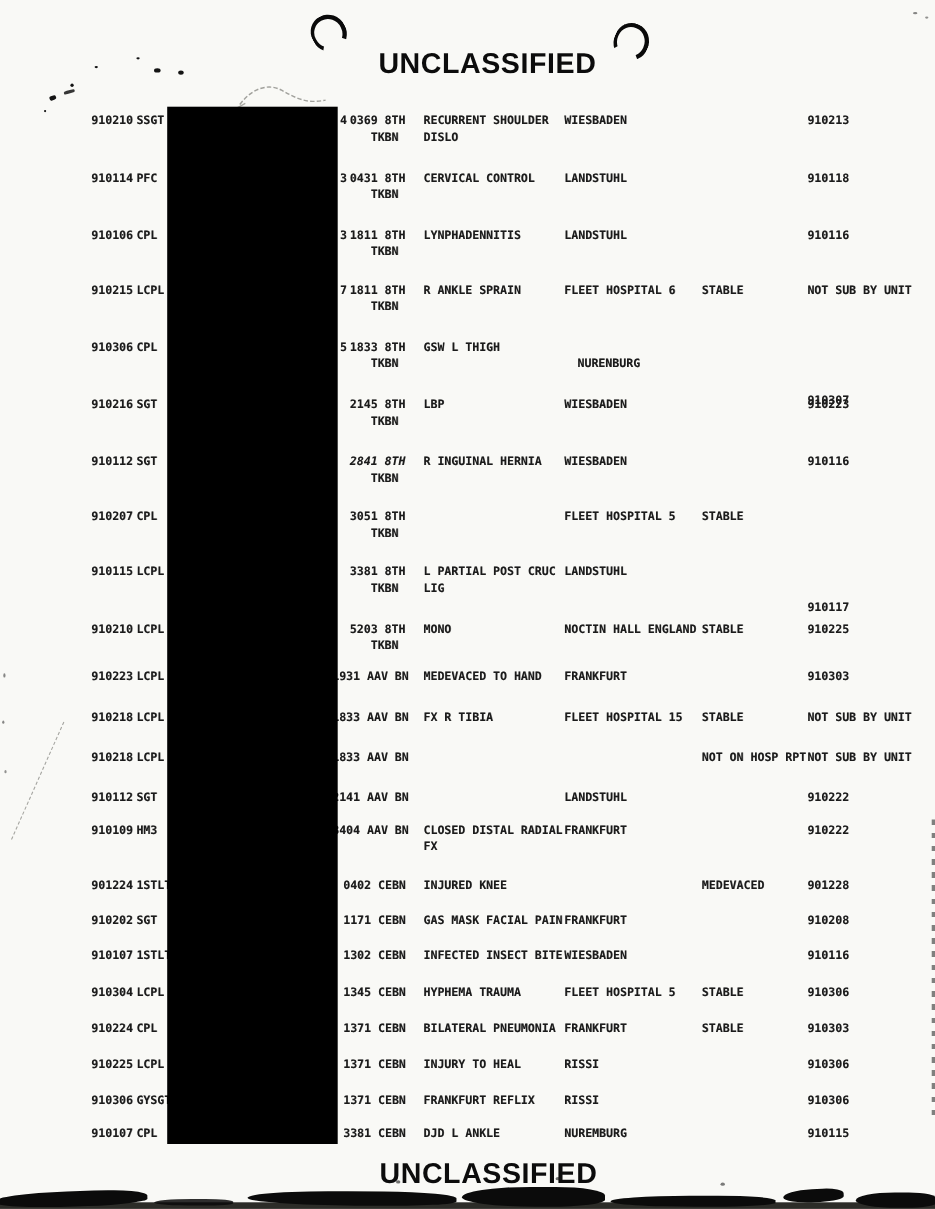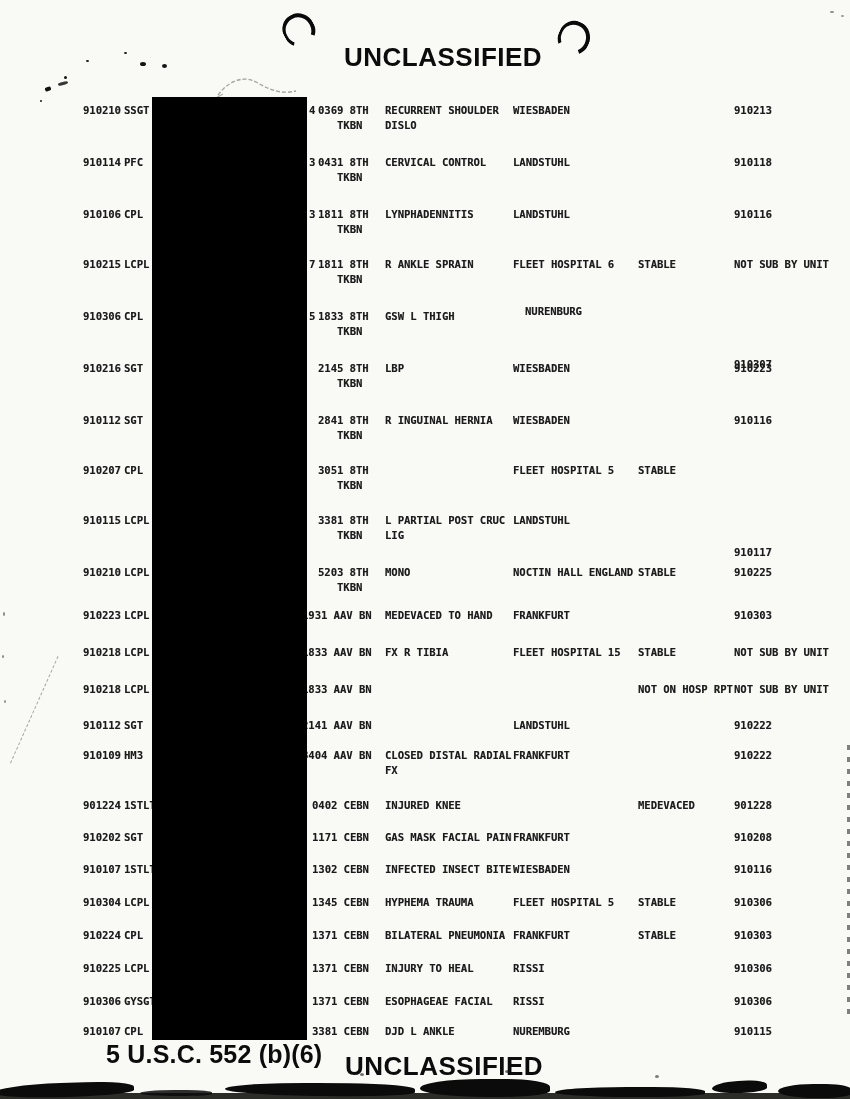--- a/index.html
+++ b/index.html
@@ -97,32 +97,32 @@
       <div class="cell wrap" style="left: 385px; top: 257px; width: 138px;">R ANKLE SPRAIN</div>
       <div class="cell wrap" style="left: 513px; top: 257px; width: 126px;">FLEET HOSPITAL 6</div>
       <div class="cell" style="left: 638px; top: 257px;">STABLE</div>
       <div class="cell" style="left: 734px; top: 257px;">NOT SUB BY UNIT</div>
       <div class="cell" style="left: 83px; top: 309px;">910306</div>
       <div class="cell" style="left: 124px; top: 309px;">CPL</div>
       <div class="cell" style="left: 309px; top: 309px;">5</div>
       <div class="cell" style="left: 318px; top: 309px;">1833 8TH</div>
       <div class="cell" style="left: 337px; top: 324px;">TKBN</div>
       <div class="cell wrap" style="left: 385px; top: 309px; width: 138px;">GSW L THIGH</div>
-      <div class="cell wrap" style="left: 513px; top: 304px; width: 126px; padding-left: 12px;">NURENBURG</div>
+      <div class="cell wrap" style="left: 513px; top: 324px; width: 126px; padding-left: 12px;">NURENBURG</div>
       <div class="cell" style="left: 734px; top: 325px; margin-top: 32px;">910307</div>
       <div class="cell" style="left: 83px; top: 361px;">910216</div>
       <div class="cell" style="left: 124px; top: 361px;">SGT</div>
       <div class="cell" style="left: 318px; top: 361px;">2145 8TH</div>
       <div class="cell" style="left: 337px; top: 376px;">TKBN</div>
       <div class="cell wrap" style="left: 385px; top: 361px; width: 138px;">LBP</div>
       <div class="cell wrap" style="left: 513px; top: 361px; width: 126px;">WIESBADEN</div>
       <div class="cell" style="left: 734px; top: 361px;">910223</div>
       <div class="cell" style="left: 83px; top: 413px;">910112</div>
       <div class="cell" style="left: 124px; top: 413px;">SGT</div>
-      <div class="cell" style="left: 318px; top: 413px;">2841 8TH</div>
+      <div class="cell" style="left: 318px; top: 413px; font-style: italic;">2841 8TH</div>
       <div class="cell" style="left: 337px; top: 428px;">TKBN</div>
       <div class="cell wrap" style="left: 385px; top: 413px; width: 120px;">R INGUINAL HERNIA</div>
       <div class="cell wrap" style="left: 513px; top: 413px; width: 126px;">WIESBADEN</div>
       <div class="cell" style="left: 734px; top: 413px;">910116</div>
       <div class="cell" style="left: 83px; top: 463px;">910207</div>
       <div class="cell" style="left: 124px; top: 463px;">CPL</div>
       <div class="cell" style="left: 318px; top: 463px;">3051 8TH</div>
       <div class="cell" style="left: 337px; top: 478px;">TKBN</div>
       <div class="cell wrap" style="left: 513px; top: 463px; width: 126px;">FLEET HOSPITAL 5</div>
       <div class="cell" style="left: 638px; top: 463px;">STABLE</div>
@@ -204,34 +204,33 @@
       <div class="cell" style="left: 734px; top: 928px;">910303</div>
       <div class="cell" style="left: 83px; top: 961px;">910225</div>
       <div class="cell" style="left: 124px; top: 961px;">LCPL</div>
       <div class="cell" style="left: 312px; top: 961px;">1371 CEBN</div>
       <div class="cell wrap" style="left: 385px; top: 961px; width: 138px;">INJURY TO HEAL</div>
       <div class="cell wrap" style="left: 513px; top: 961px; width: 126px;">RISSI</div>
       <div class="cell" style="left: 734px; top: 961px;">910306</div>
       <div class="cell" style="left: 83px; top: 994px;">910306</div>
       <div class="cell" style="left: 124px; top: 994px;">GYSGT</div>
       <div class="cell" style="left: 312px; top: 994px;">1371 CEBN</div>
-      <div class="cell wrap" style="left: 385px; top: 994px; width: 138px;">ESOPHAGEAE FACIAL</div>
+      <div class="cell wrap" style="left: 385px; top: 994px; width: 138px;">FRANKFURT REFLIX</div>
       <div class="cell wrap" style="left: 513px; top: 994px; width: 126px;">RISSI</div>
       <div class="cell" style="left: 734px; top: 994px;">910306</div>
       <div class="cell" style="left: 83px; top: 1024px;">910107</div>
       <div class="cell" style="left: 124px; top: 1024px;">CPL</div>
       <div class="cell" style="left: 312px; top: 1024px;">3381 CEBN</div>
       <div class="cell wrap" style="left: 385px; top: 1024px; width: 138px;">DJD L ANKLE</div>
       <div class="cell wrap" style="left: 513px; top: 1024px; width: 126px;">NUREMBURG</div>
       <div class="cell" style="left: 734px; top: 1024px;">910115</div>
     </div>
 
   <div id="redaction-bar"></div>
 
-  <div id="foia">5 U.S.C. 552 (b)(6)</div>
   <div id="banner-bottom" class="banner">UNCLASSIFIED</div>
 
   <div id="baseline-smudge"></div>
   <div class="blob" style="left:-6px;top:1083px;width:140px;height:14px;transform:rotate(-2deg);"></div>
   <div class="blob" style="left:140px;top:1090px;width:72px;height:6px;opacity:.85;"></div>
   <div class="blob" style="left:225px;top:1083px;width:190px;height:13px;transform:rotate(.5deg);"></div>
   <div class="blob" style="left:420px;top:1079px;width:130px;height:18px;"></div>
   <div class="blob" style="left:555px;top:1087px;width:150px;height:10px;"></div>
   <div class="blob" style="left:712px;top:1081px;width:55px;height:12px;transform:rotate(-3deg);"></div>
   <div class="blob" style="left:778px;top:1084px;width:74px;height:14px;"></div>

